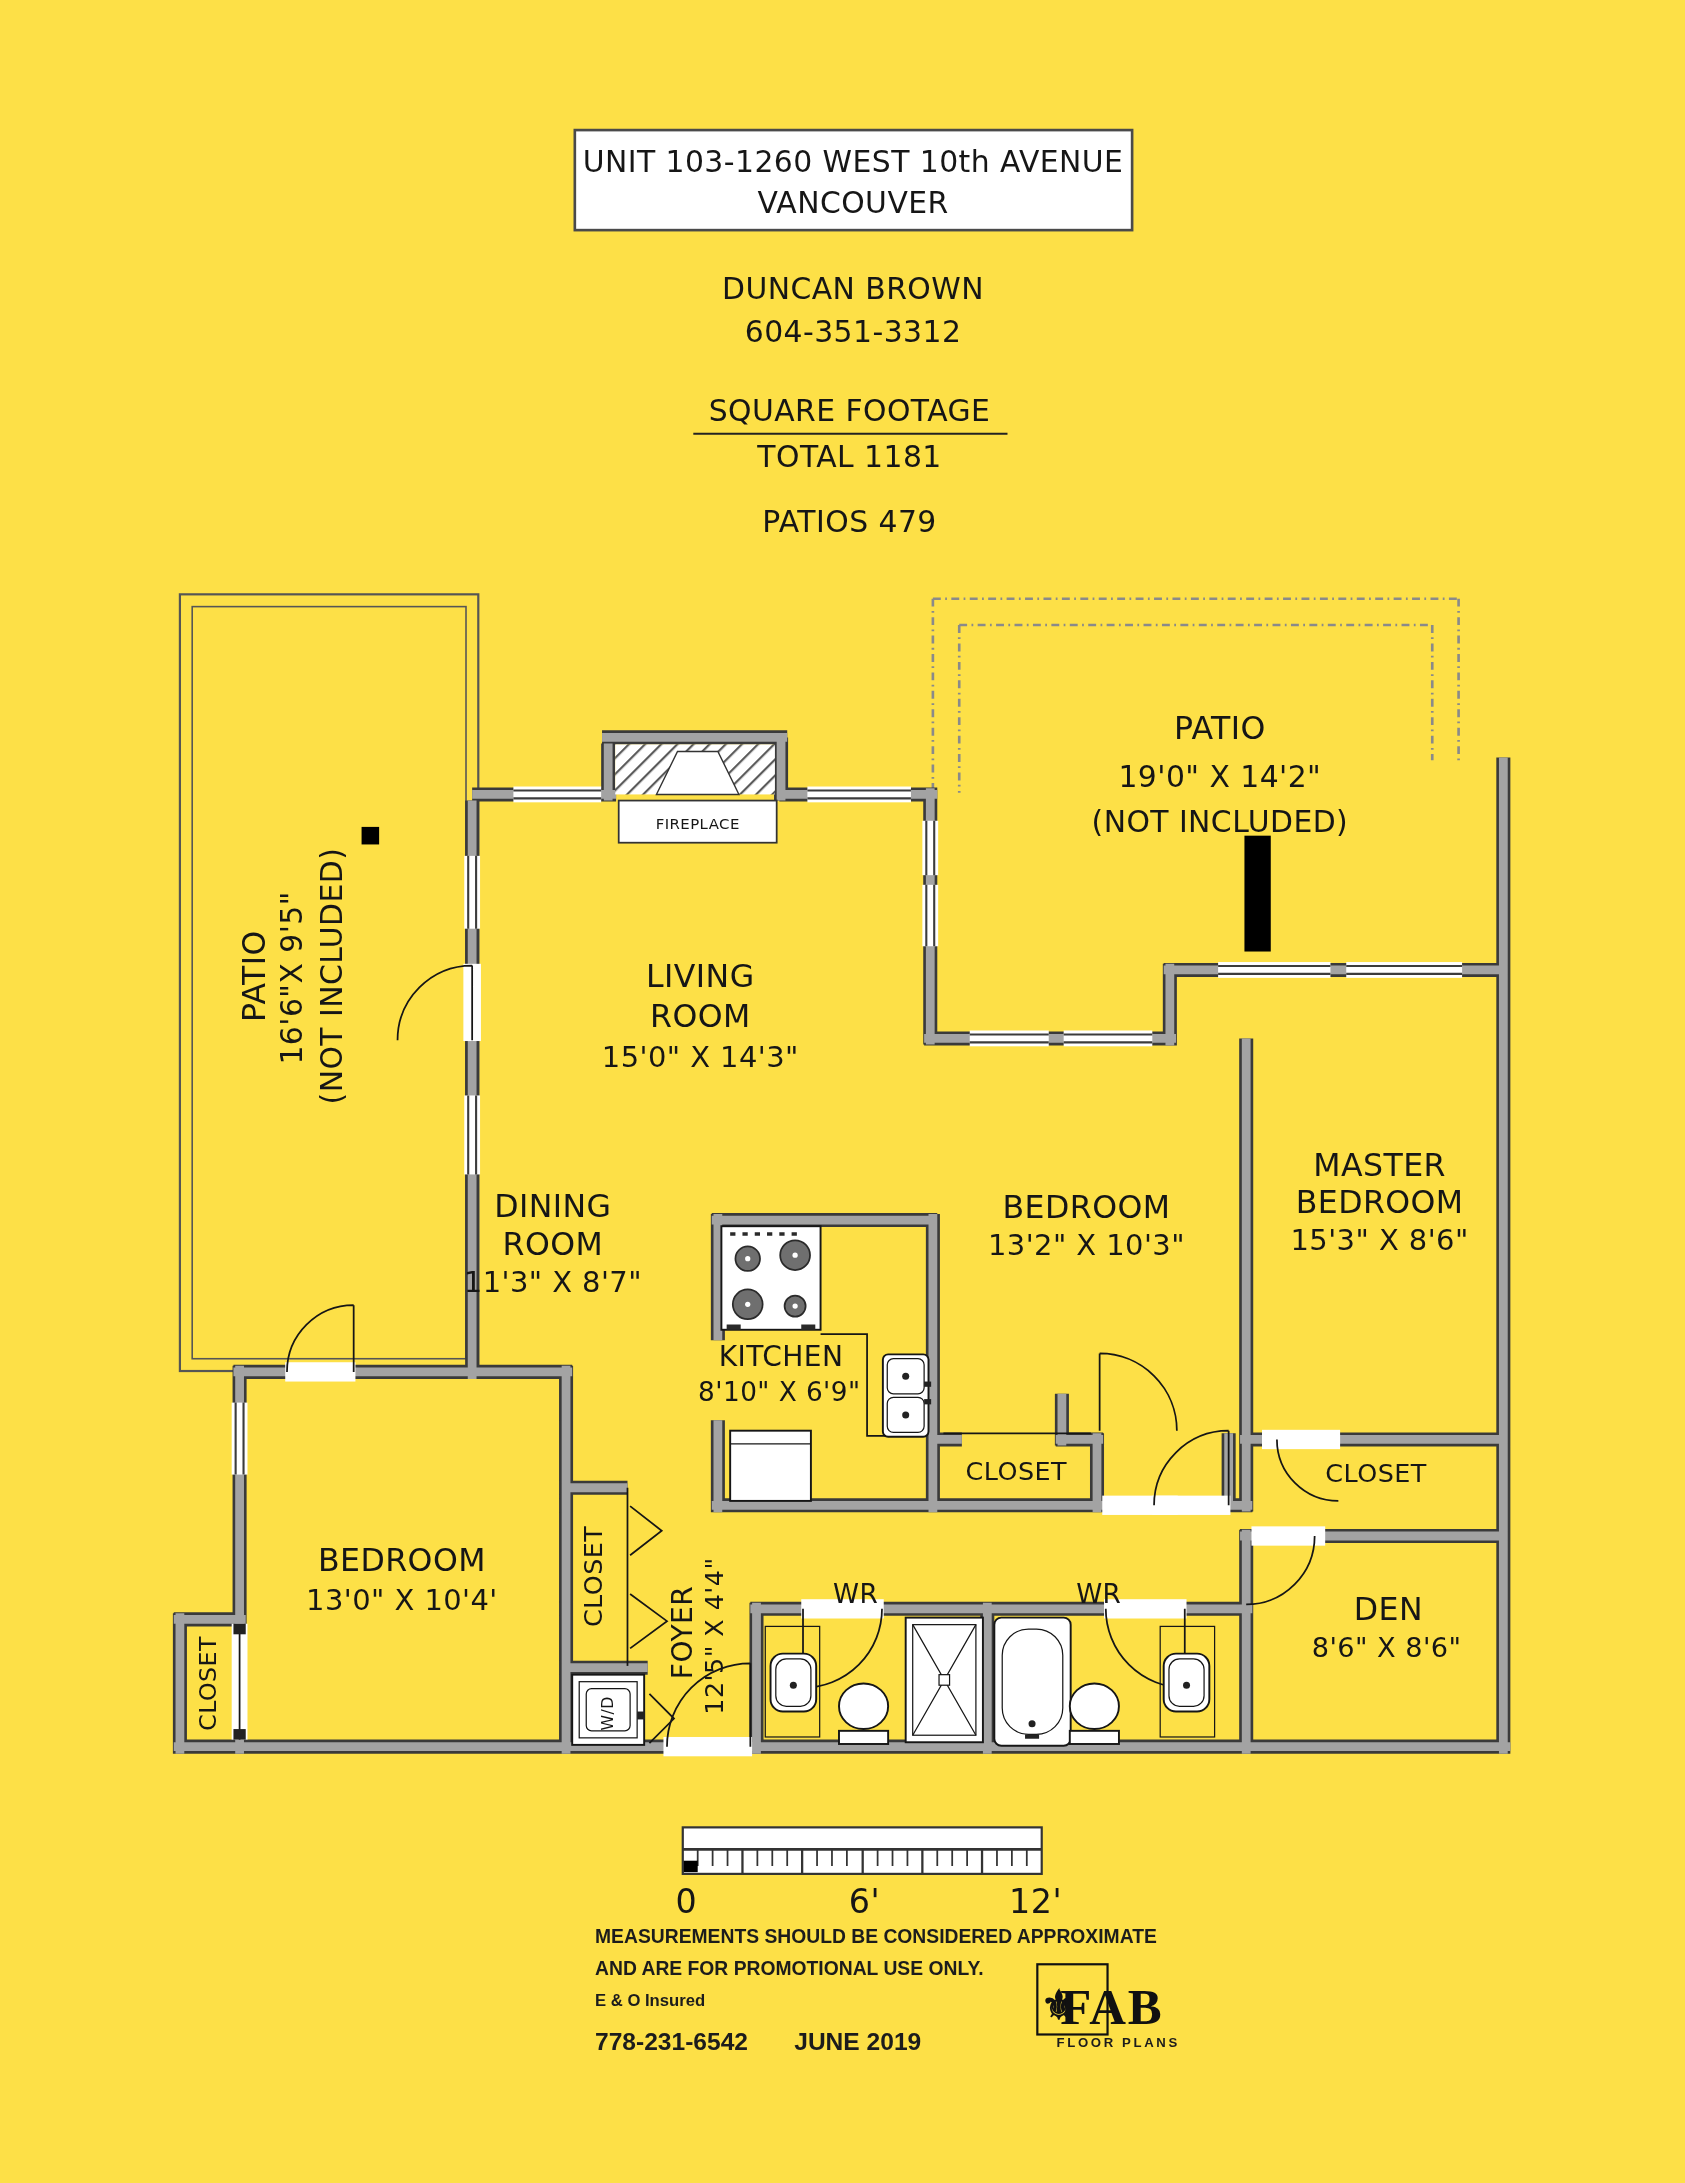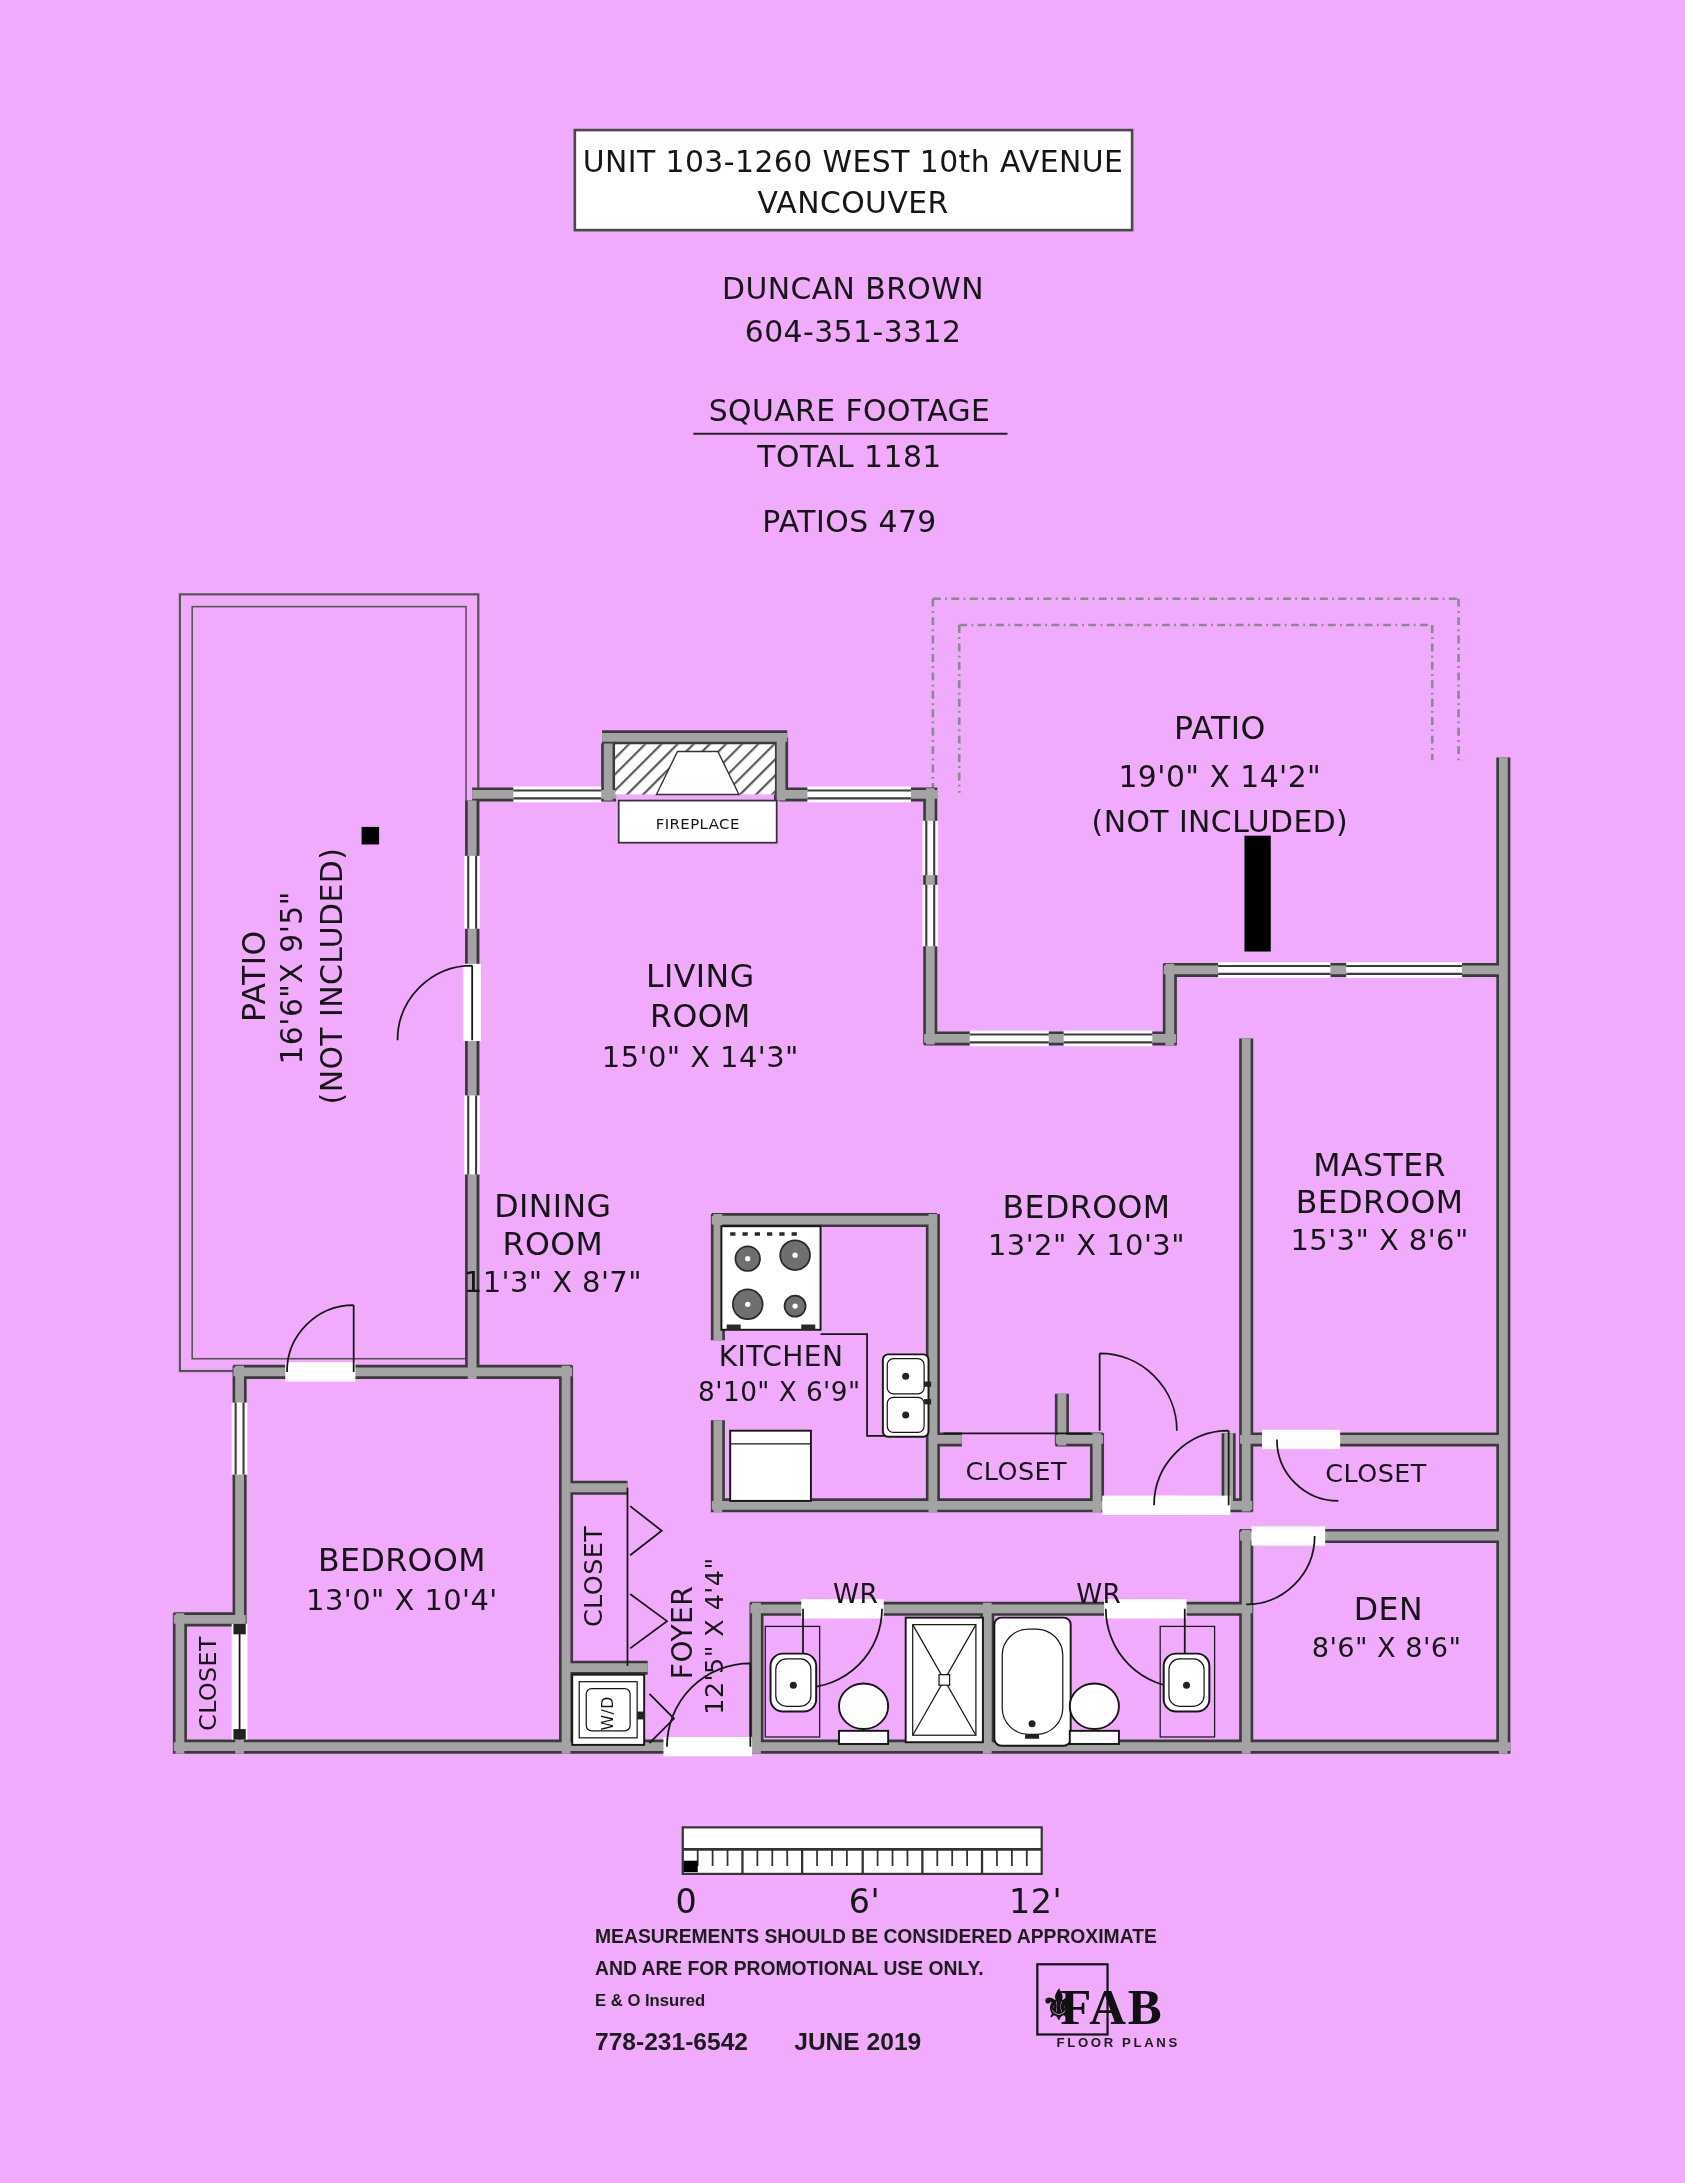--- a/index.html
+++ b/index.html
@@ -1,16 +1,16 @@
 <!DOCTYPE html>
 <html style="--ink: #161616; --wall-edge: #3a3a3a; --wall-fill: #a3a3a3;font-size:14px"><head>
 <meta charset="utf-8">
 <style>
   html,body{margin:0;padding:0;background:#ffffff;}
-  #page{position:relative;width:1685px;height:2183px;background:#f0abfc;overflow:hidden;}
+  #page{position:relative;width:1685px;height:2183px;background:#fde047;overflow:hidden;}
   svg{position:absolute;left:0;top:0;}
   .lbl{font-family:"DejaVu Sans",sans-serif;fill:var(--ink);letter-spacing:0.5px;}
   .foot{font-family:"Liberation Sans",sans-serif;font-weight:bold;fill:#1c1c1c;}
   .serif{font-family:"Liberation Serif",serif;font-weight:bold;fill:#111;}
   .wo{stroke:var(--wall-edge);stroke-width:16;fill:none;}
   .wi{stroke:var(--wall-fill);stroke-width:10;fill:none;}
   .thin{stroke:var(--ink);stroke-width:2;fill:none;}
   .fix{stroke:var(--ink);stroke-width:2.2;fill:#fff;}
   .fixthin{stroke:var(--ink);stroke-width:1.4;fill:none;}
   .winline{stroke:#3c3c3c;stroke-width:2.4;fill:none;}

